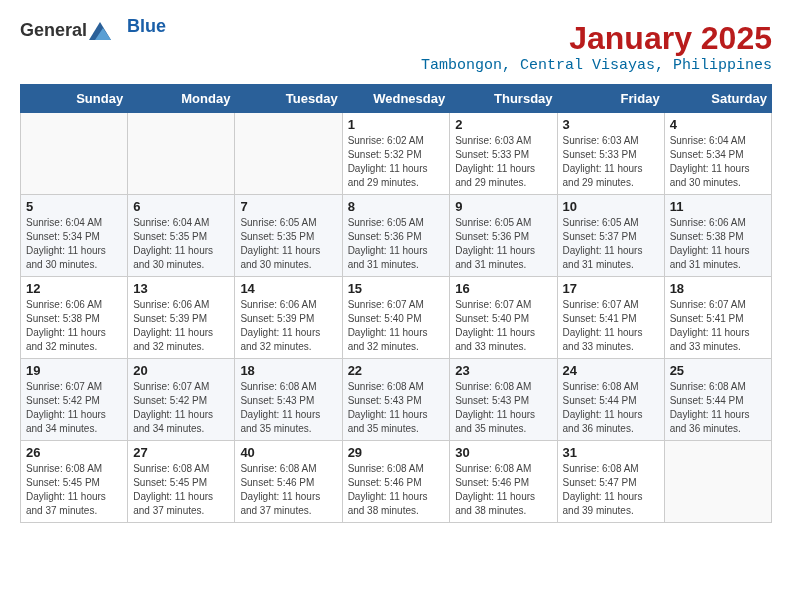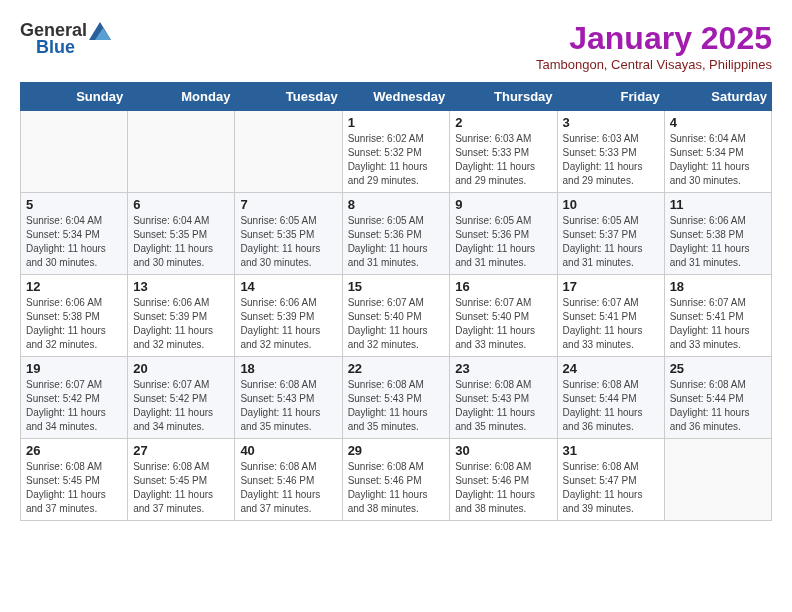--- a/index.html
+++ b/index.html
@@ -11,21 +11,20 @@
       padding: 20px;
     }
     .header {
       display: flex;
       align-items: flex-start;
       justify-content: space-between;
       margin-bottom: 10px;
     }
     .logo {
       display: flex;
-      flex-direction: column;
       align-items: flex-start;
     }
     .logo-text {
       display: flex;
       align-items: center;
     }
     .logo-general {
       font-size: 18px;
       font-weight: bold;
       color: #333;
@@ -39,25 +38,26 @@
       width: 22px;
       height: 18px;
       margin-left: 2px;
     }
     .title-block {
       text-align: right;
     }
     .month-title {
       font-size: 32px;
       font-weight: bold;
-      color: #a21caf;
+      color: #b91c1c;
     }
     .location-title {
-      font-size: 13px;
-      color: #7f1d1d;
+      font-size: 15px;
+      color: #0369a1;
+      font-family: Liberation Mono, monospace;
     }
     .calendar {
       width: 100%;
       border-collapse: collapse;
       border: 1px solid #ccc;
     }
     .calendar th {
       background-color: #2a6099;
       color: #fff;
       font-size: 13px;

